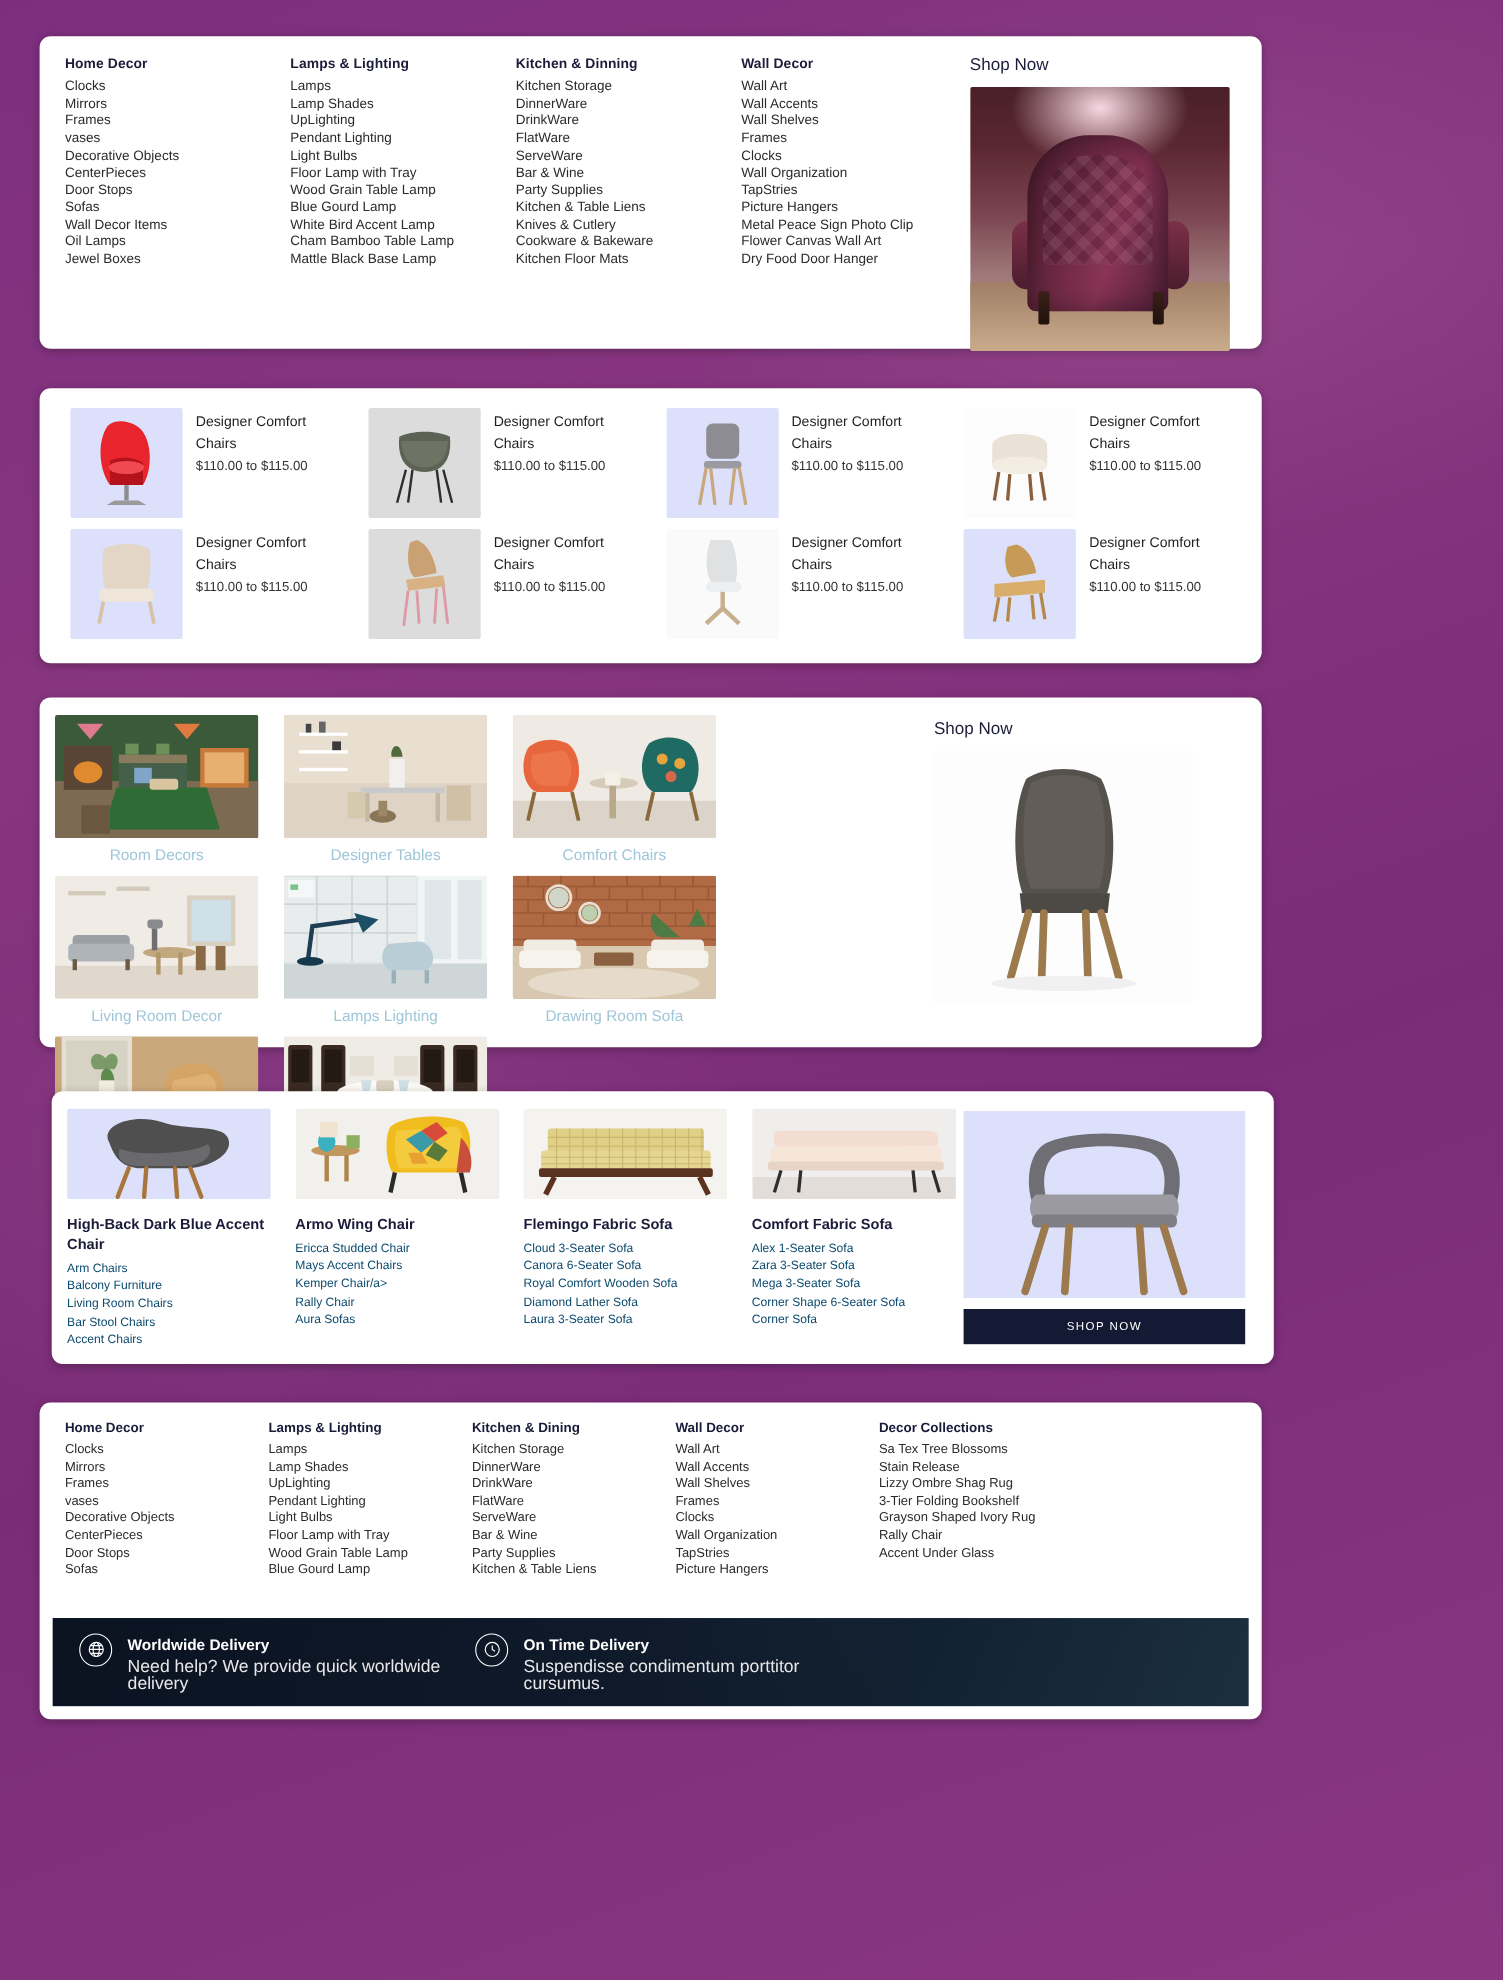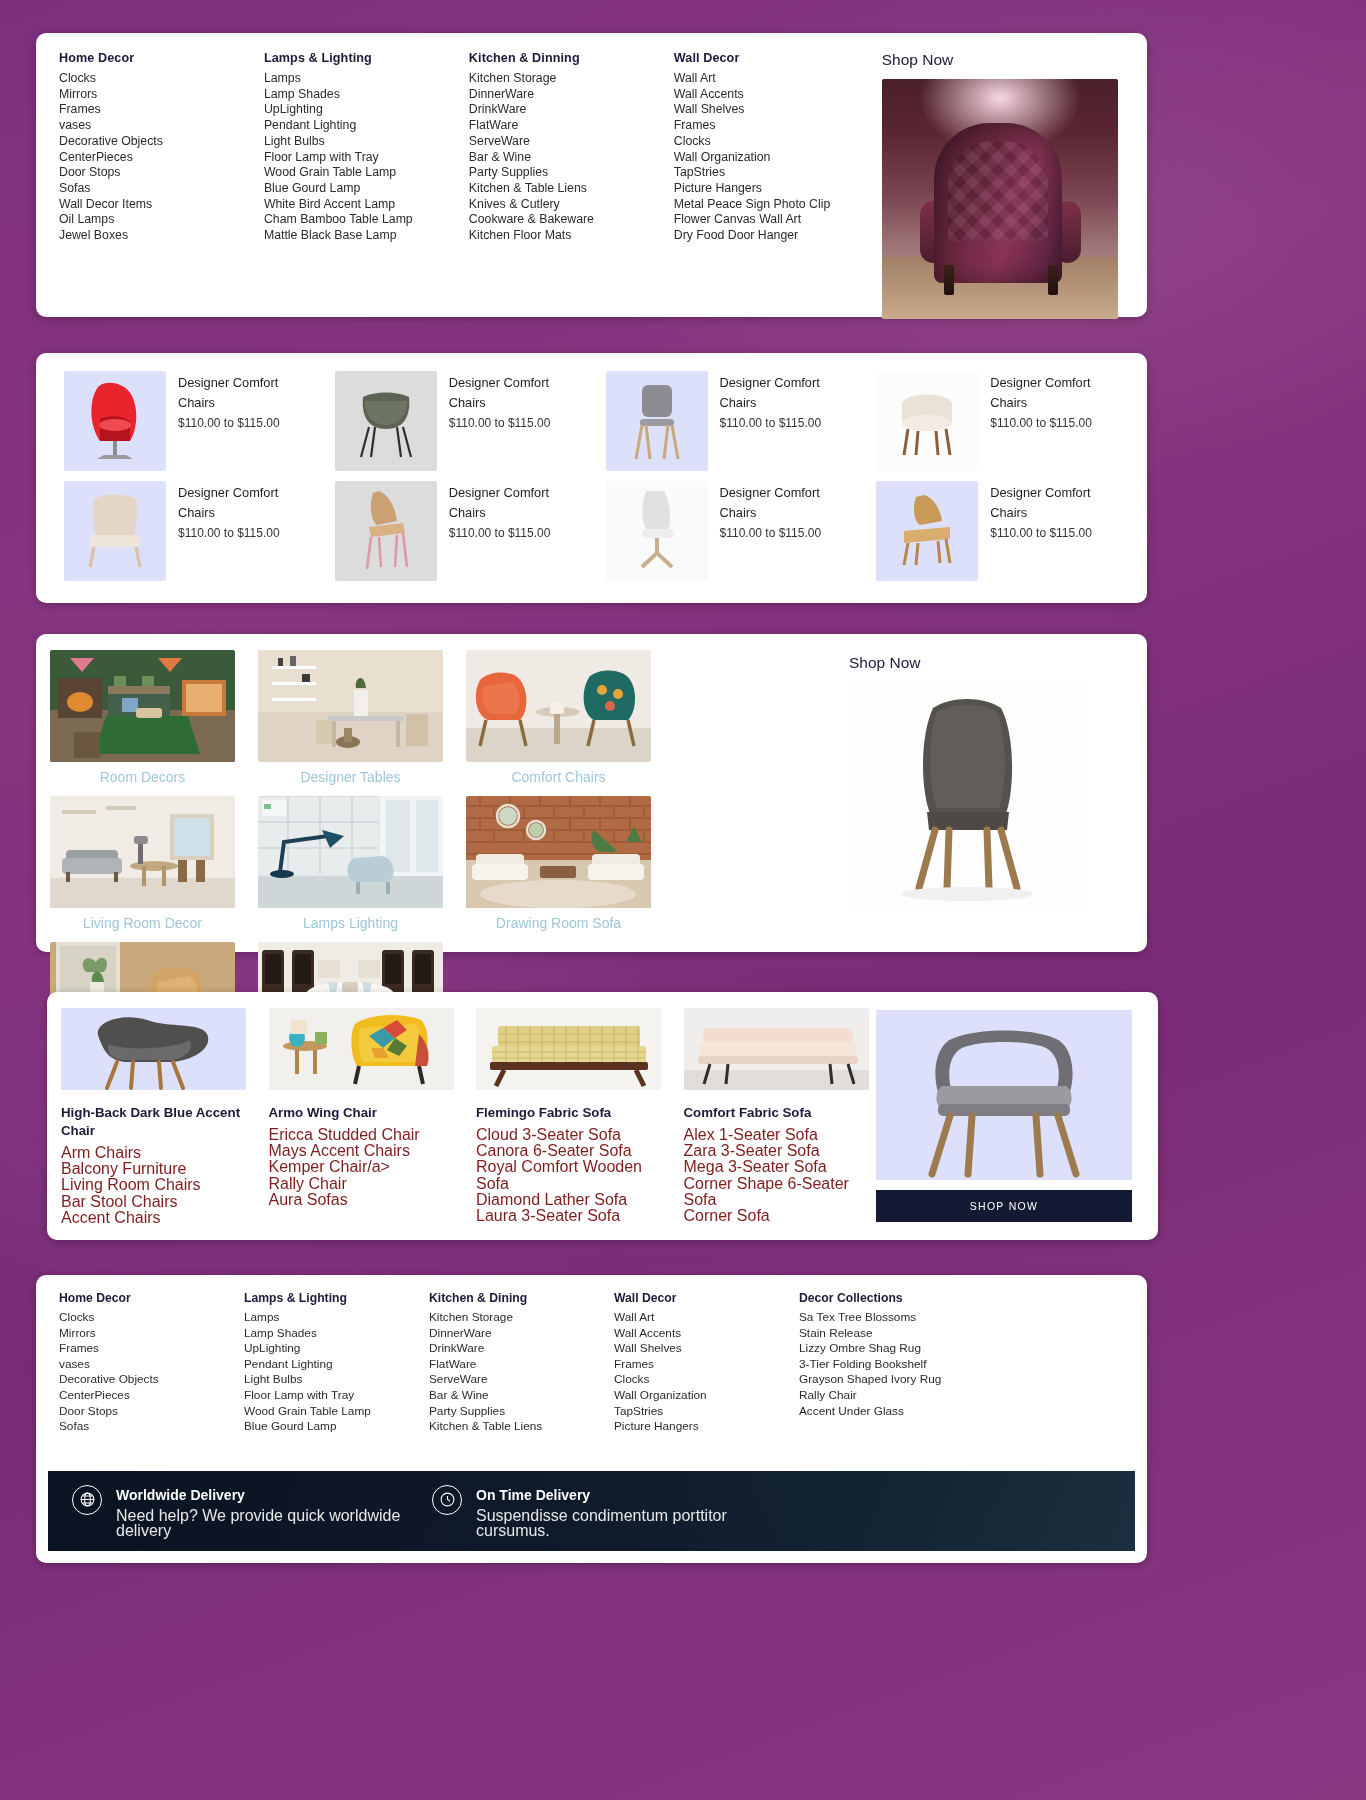--- a/index.html
+++ b/index.html
@@ -96,21 +96,21 @@
 
   
   #featured-panel { left: 36px; top: 992px; width: 1111px; height: 248px; padding: 16px 14px; margin-left: 11px; }
   .ft-grid { display: flex; width: 830px; }
   .ft-col { width: 208px; padding-right: 10px; }
   .ft-img { width: 185px; height: 82px; border-radius: 2px; overflow: hidden; position: relative; }
   .ft-title {
     font-size: 13.3px; font-weight: bold; color: #1b1b3a;
     margin: 14px 0 5px 0; line-height: 18px;
   }
-  .ft-link { font-size: 16px; color: #7f1d1d; line-height: 16.2px; display: block; text-decoration: none; }
+  .ft-link { font-size: 11px; color: #0c4a6e; line-height: 16.2px; display: block; text-decoration: none; }
   .ft-promo { position: absolute; right: 26px; top: 18px; width: 256px; }
   .ft-promo-img { width: 256px; height: 170px; background: #dde0fa; position: relative; overflow: hidden; }
   .ft-shop-btn {
     width: 256px; height: 32px; background: #141a33; color: #ffffff;
     font-size: 10.5px; letter-spacing: 1.3px; text-align: center; line-height: 32px;
     margin-top: 10px; cursor: pointer;
   }
 
   
   #footer-panel { left: 36px; top: 1275px; width: 1111px; height: 288px; padding: 16px 0 0 0; }

